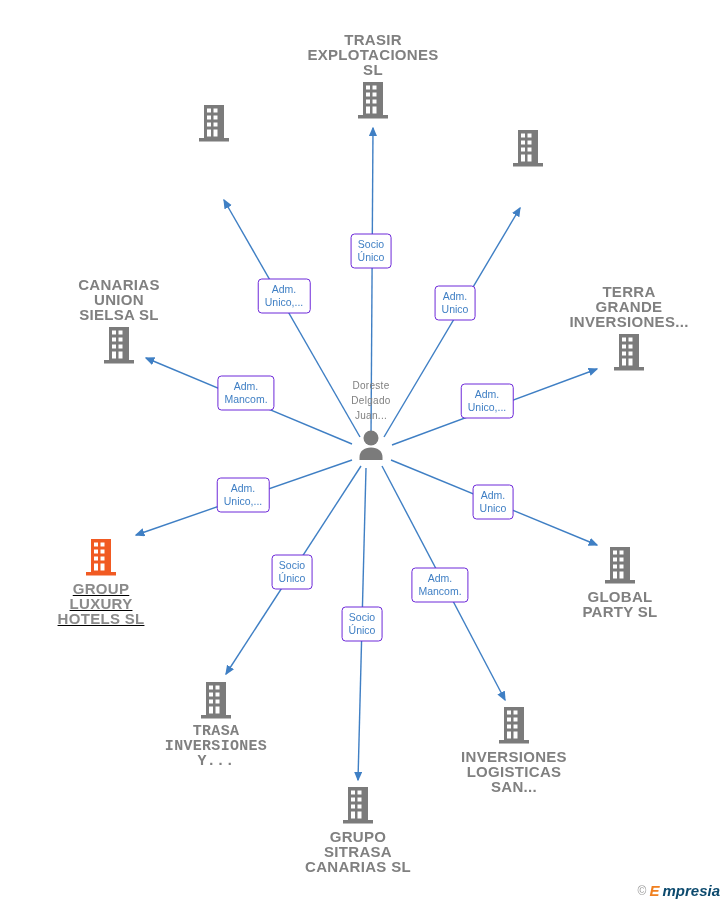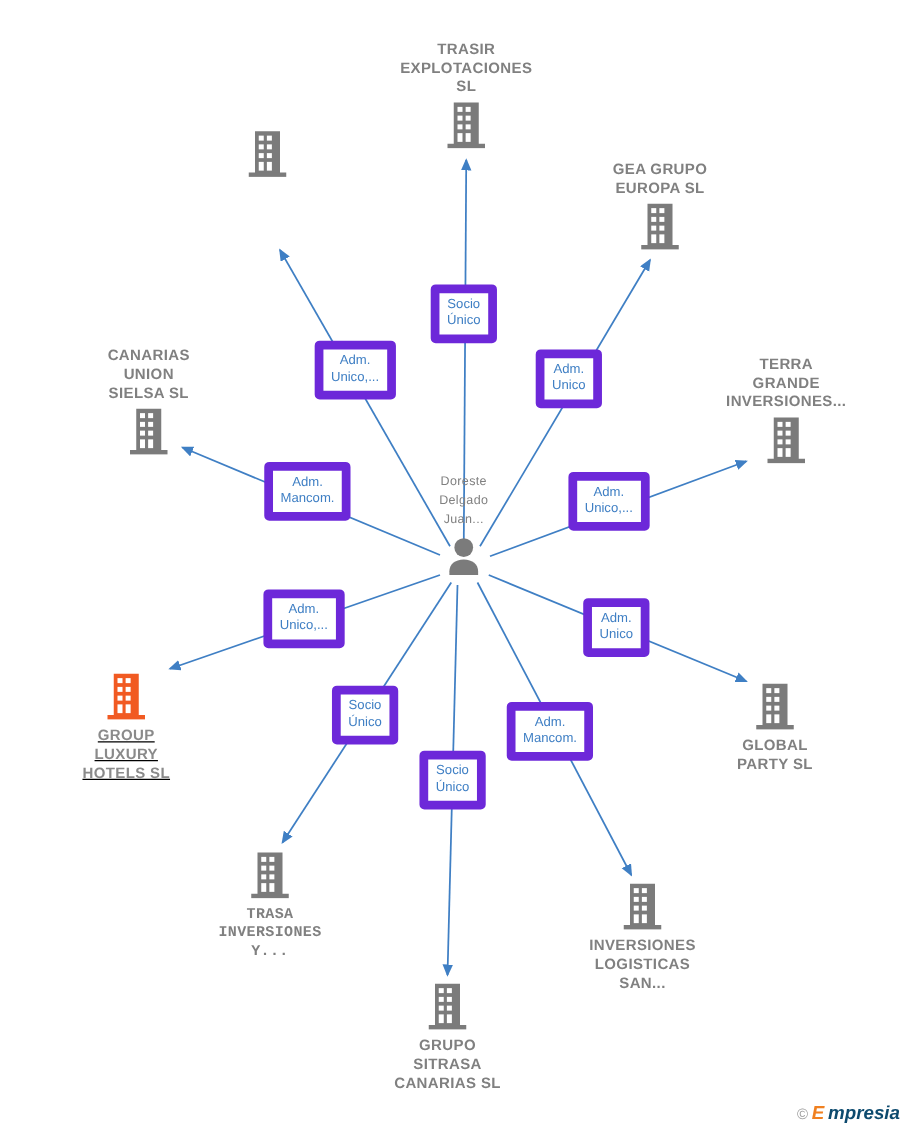--- a/index.html
+++ b/index.html
@@ -34,39 +34,39 @@
     line-height: 15px;
   }
   .node-icon {
     display: block;
     margin: 0 auto;
     width: 34px;
     height: 40px;
   }
   .node-label {
     display: block;
-    font-size: 12px;
+    font-size: 15px;
     color: #808080;
     letter-spacing: 0.3px;
     font-weight: bold;
     white-space: pre-line;
   }
   .node.label-above .node-label {
     margin-bottom: 3px;
   }
   .node.label-below .node-label {
     margin-top: 4px;
   }
   .node.highlight .node-label {
     color: #8a8a8a;
   }
   .edge-label {
     position: absolute;
     box-sizing: border-box;
-    border: 7px solid #6d28d9;
+    border: 1px solid #6d28d9;
     border-radius: 4px;
     background: #ffffff;
     color: #3f7fc4;
     font-size: 10.5px;
     line-height: 13px;
     text-align: center;
     padding: 3px 6px 4px 6px;
     white-space: pre-line;
     transform: translate(-50%, -50%);
   }
@@ -140,22 +140,21 @@
             <rect x="2" y="35" width="30" height="3.5" fill="#7b7b7b"></rect>
             <rect x="10" y="5.5" width="4" height="4" fill="#ffffff"></rect>
             <rect x="16.5" y="5.5" width="4" height="4" fill="#ffffff"></rect>
             <rect x="10" y="12.5" width="4" height="4" fill="#ffffff"></rect>
             <rect x="16.5" y="12.5" width="4" height="4" fill="#ffffff"></rect>
             <rect x="10" y="19.5" width="4" height="4" fill="#ffffff"></rect>
             <rect x="16.5" y="19.5" width="4" height="4" fill="#ffffff"></rect>
             <rect x="10" y="26.5" width="4" height="7" fill="#ffffff"></rect>
             <rect x="16.5" y="26.5" width="4" height="7" fill="#ffffff"></rect>
           </svg></span></div>
-      <div class="node label-above" style="left: 528px; top: 128px;"><span class="node-label">GEA GRUPO
-EUROPA  SL</span><span><svg class="node-icon" viewBox="0 0 34 40" xmlns="http://www.w3.org/2000/svg">
+      <div class="node label-above" style="left: 528px; top: 128px;"><span><svg class="node-icon" viewBox="0 0 34 40" xmlns="http://www.w3.org/2000/svg">
             <rect x="7" y="2" width="20" height="34" fill="#7b7b7b"></rect>
             <rect x="2" y="35" width="30" height="3.5" fill="#7b7b7b"></rect>
             <rect x="10" y="5.5" width="4" height="4" fill="#ffffff"></rect>
             <rect x="16.5" y="5.5" width="4" height="4" fill="#ffffff"></rect>
             <rect x="10" y="12.5" width="4" height="4" fill="#ffffff"></rect>
             <rect x="16.5" y="12.5" width="4" height="4" fill="#ffffff"></rect>
             <rect x="10" y="19.5" width="4" height="4" fill="#ffffff"></rect>
             <rect x="16.5" y="19.5" width="4" height="4" fill="#ffffff"></rect>
             <rect x="10" y="26.5" width="4" height="7" fill="#ffffff"></rect>
             <rect x="16.5" y="26.5" width="4" height="7" fill="#ffffff"></rect>

